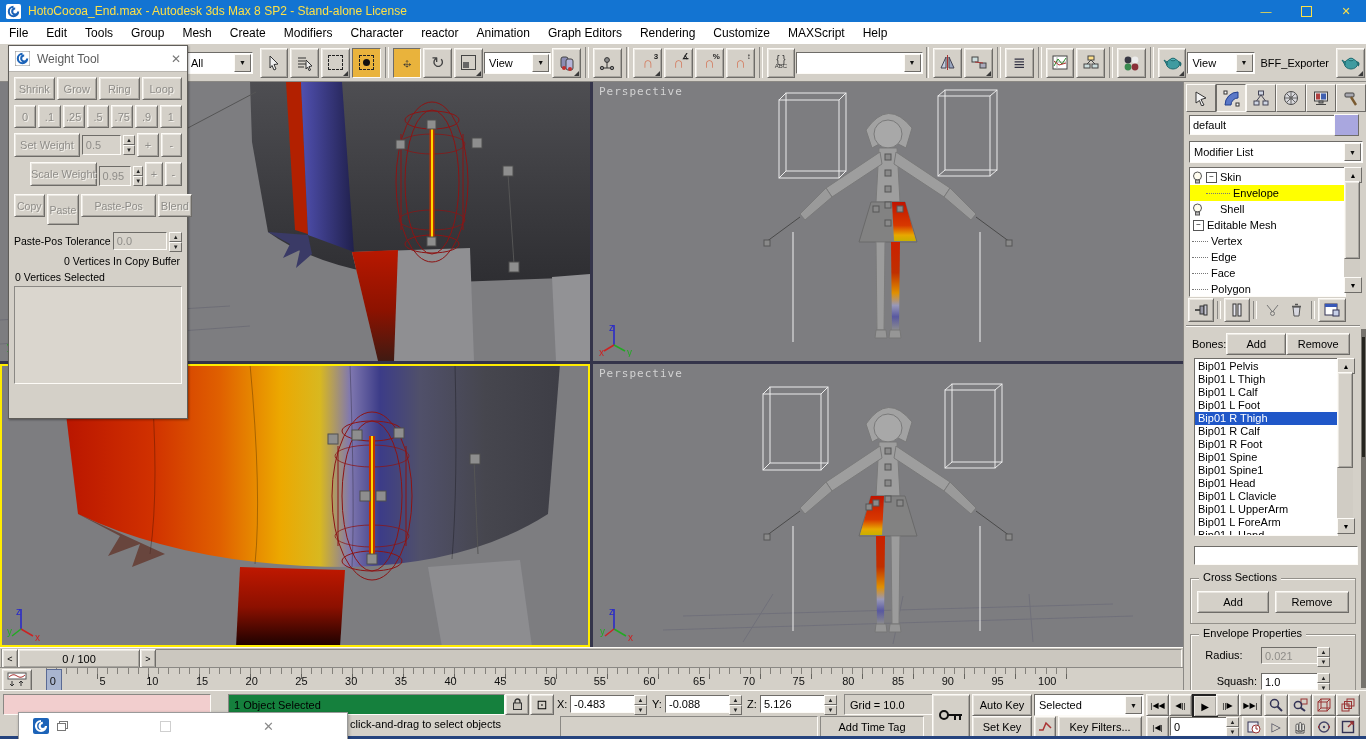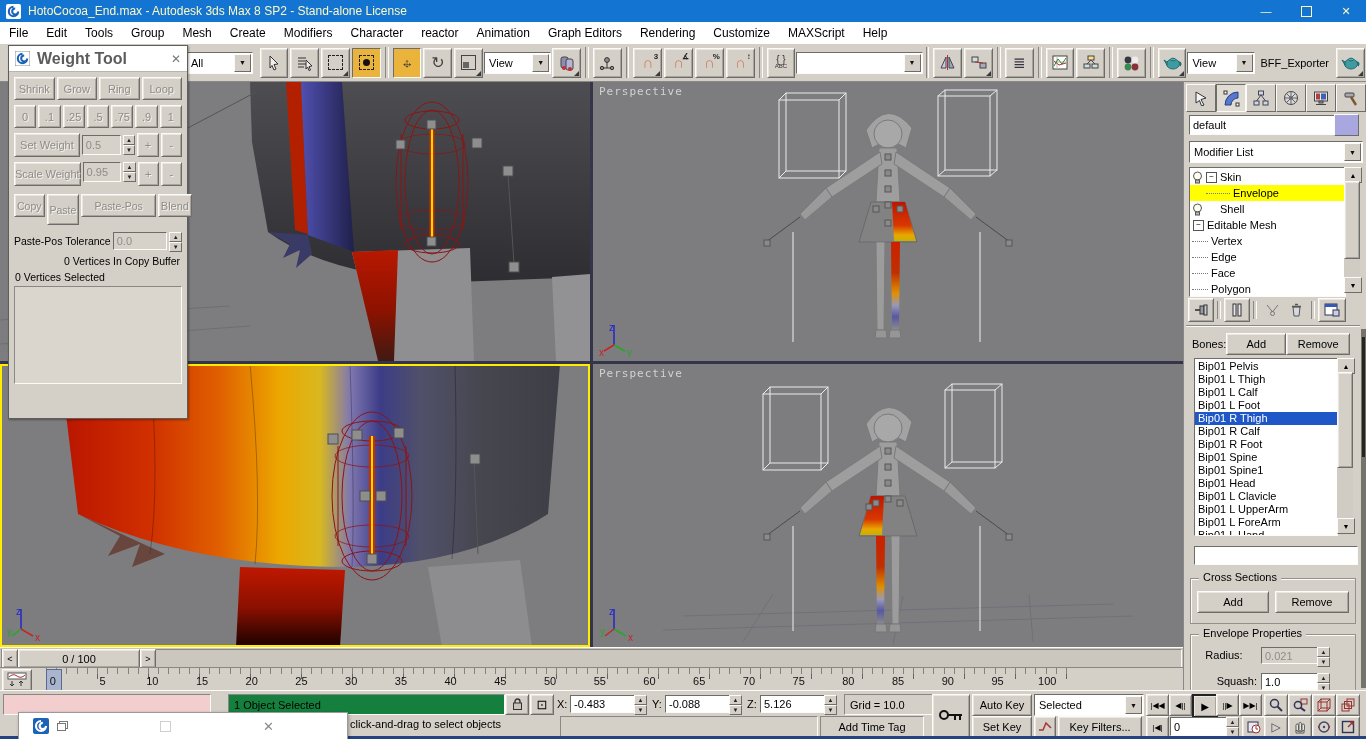--- a/index.html
+++ b/index.html
@@ -11,21 +11,21 @@
   .btn{display:flex;align-items:center;justify-content:center;background:#d4d0c8;border:1px solid;border-color:#fdfbf7 #6e6c68 #6e6c68 #fdfbf7;box-shadow:inset 1px 1px 0 #eae7e1, inset -1px -1px 0 #a8a59f;font-size:11px;white-space:nowrap;cursor:default;}
   .btn.dis{color:#8f8d89;text-shadow:1px 1px 0 #f4f2ed;}
   .fld{background:#fff;border:1px solid;border-color:#6e6c68 #fdfbf7 #fdfbf7 #6e6c68;display:flex;align-items:center;padding:0 3px;font-size:11px;overflow:hidden;white-space:nowrap;}
   .fld.gray{color:#8f8d89;background:#d6d2ca;}
   .combo{position:relative;background:#fff;border:1px solid;border-color:#6e6c68 #fdfbf7 #fdfbf7 #6e6c68;display:flex;align-items:center;padding-left:4px;font-size:11px;height:20px;white-space:nowrap;}
   .combo .dd{position:absolute;right:1px;top:1px;bottom:1px;width:15px;display:flex;align-items:center;justify-content:center;background:#d4d0c8;border:1px solid;border-color:#fdfbf7 #6e6c68 #6e6c68 #fdfbf7;font-size:7px;color:#111;}
   .spin{display:inline-flex;flex-direction:column;width:13px;}
   .spin span{flex:1;display:flex;align-items:center;justify-content:center;font-size:6px;line-height:1;background:#d4d0c8;border:1px solid;border-color:#fdfbf7 #6e6c68 #6e6c68 #fdfbf7;color:#222;min-height:8px;}
   .vsep{width:2px;align-self:stretch;margin:3px 3px;border-left:1px solid #8a8884;border-right:1px solid #fdfbf7;}
   
-  #titlebar{left:0;top:0;width:1366px;height:22px;background:#1374d2;display:flex;align-items:center;color:#fef9c3;font-size:12px;}
+  #titlebar{left:0;top:0;width:1366px;height:22px;background:#1374d2;display:flex;align-items:center;color:#fde047;font-size:12px;}
   #titlebar .wbtn{width:40px;height:22px;display:flex;align-items:center;justify-content:center;font-size:11px;}
   #menubar{left:0;top:22px;width:1366px;height:22px;background:#fff;border-bottom:1px solid #b5b2ac;display:flex;align-items:center;}
   .menu-item{padding:0 9px;font-size:12px;line-height:21px;color:#000;}
   
   #toolbar{left:0;top:44px;width:1366px;height:38px;background:#d4d0c8;display:flex;align-items:center;padding-left:186px;box-sizing:border-box;border-bottom:1px solid #8a8884;}
   .tool{position:relative;width:29px;height:28px;margin:0 1px;display:flex;align-items:center;justify-content:center;background:#d4d0c8;border:1px solid;border-color:#fdfbf7 #6e6c68 #6e6c68 #fdfbf7;box-shadow:inset 1px 1px 0 #eae7e1, inset -1px -1px 0 #a8a59f;}
   .tool.active{background:#e9b33c;border-color:#6e6c68 #fdfbf7 #fdfbf7 #6e6c68;box-shadow:none;}
   .tool.fly::after{content:"";position:absolute;right:1px;bottom:1px;border-left:5px solid transparent;border-bottom:5px solid #3a3a3a;}
   .magnet{font-size:15px;font-weight:bold;color:#d4785a;line-height:1;}
   .magnet-sub{position:absolute;right:3px;top:3px;font-size:8px;font-weight:bold;color:#222;}
@@ -34,21 +34,21 @@
   .movewrap span{position:absolute;left:0;top:0;width:16px;height:16px;display:flex;align-items:center;justify-content:center;font-size:13px;}
   
   #vparea{left:0;top:82px;width:1183px;height:565px;background:#34344a;}
   .vp{position:absolute;background:#7d7d80;overflow:hidden;}
   .vp-label{position:absolute;left:6px;top:3px;font-family:"DejaVu Sans Mono",monospace;font-size:11px;letter-spacing:1px;color:#d2d2d2;}
   .tripod{position:absolute;left:5px;bottom:4px;}
   #vp-bl{outline:2px solid #ffec00;outline-offset:-2px;}
   
   #wtool{left:8px;top:45px;width:178px;height:372px;background:#d4d0c8;border:1px solid #5f5d59;box-shadow:1px 1px 2px rgba(0,0,0,.35);z-index:60;}
   #wtool .tbar{height:25px;background:#fff;border-bottom:1px solid #b8b5af;display:flex;align-items:center;padding:0 6px;}
-  #wtool .tbar .ttl{flex:1;margin-left:7px;color:#5c5c5c;font-size:16px;font-weight:bold;}
+  #wtool .tbar .ttl{flex:1;margin-left:7px;color:#5c5c5c;font-size:12px;}
   #wtool .body{padding:5px 5px 0 5px;}
   .wrow{display:flex;gap:2px;margin-bottom:5px;}
   .wrow .btn{height:21px;}
   .wlabel{font-size:10.5px;white-space:nowrap;}
   
   #cpanel{left:1183px;top:82px;width:183px;height:608px;background:#d4d0c8;border-left:1px solid #8a8884;}
   .tab{width:28px;height:26px;display:flex;align-items:center;justify-content:center;background:#d4d0c8;border:1px solid;border-color:#fdfbf7 #6e6c68 #6e6c68 #fdfbf7;}
   .tab.active{border-color:#6e6c68 #fdfbf7 #fdfbf7 #6e6c68;background:#e0dcd4;}
   .stackrow{display:flex;align-items:center;height:16px;font-size:11px;gap:3px;padding-left:2px;}
   .stackrow .dots{width:16px;border-bottom:1px dotted #777;height:1px;}
@@ -605,21 +605,21 @@
       <div class="wrow" style="align-items:center;">
         <div class="btn dis" style="width:66px;height:22px;">Set Weight</div>
         <div class="fld gray" style="width:32px;height:18px;">0.5</div>
         <span class="spin" style="height:20px;">
             <span>▲</span>
             <span>▼</span>
           </span>
         <div class="btn dis" style="width:20px;height:22px;">+</div>
         <div class="btn dis" style="width:20px;height:22px;">-</div>
       </div>
-      <div class="wrow" style="align-items:flex-start;">
+      <div class="wrow" style="align-items:flex-end;margin-left:16px;">
         <div class="btn dis" style="width:66px;height:22px;">Scale Weight</div>
         <div class="fld gray" style="width:32px;height:18px;">0.95</div>
         <span class="spin" style="height:20px;">
             <span>▲</span>
             <span>▼</span>
           </span>
         <div class="btn dis" style="width:20px;height:22px;">+</div>
         <div class="btn dis" style="width:20px;height:22px;">-</div>
       </div>
       <div class="wrow" style="margin-top:8px;">

